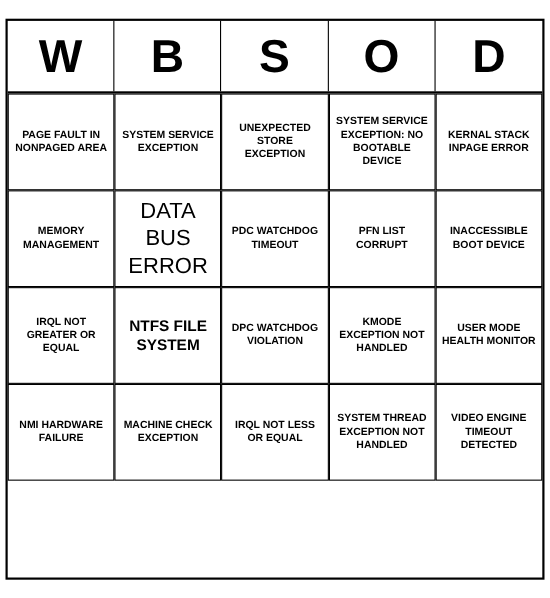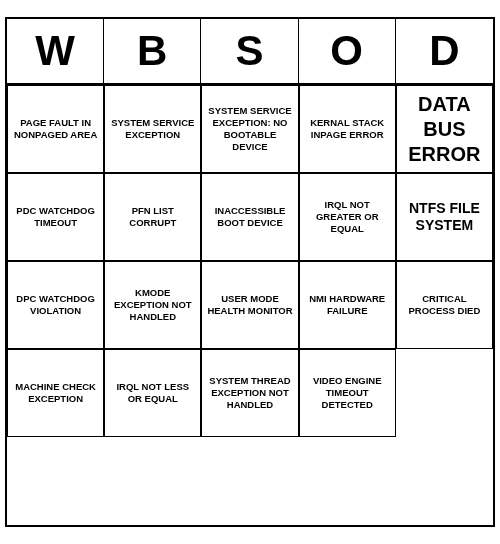--- a/index.html
+++ b/index.html
@@ -46,21 +46,21 @@
     .bingo-cell span {
       font-size: 9.5px;
       font-weight: bold;
       line-height: 1.25;
       text-transform: uppercase;
       text-align: center;
       display: block;
     }
     .bingo-cell.large span {
       font-size: 20px;
-      font-weight: bold;
+      font-weight: normal;
     }
     .bingo-cell.medium span {
       font-size: 14px;
       font-weight: bold;
       text-align: center;
     }
   </style>
 </head>
 <body>
 
@@ -73,24 +73,30 @@
       <div class="bingo-header-cell">D</div>
     </div>
   <div class="bingo-grid">
   <div class="bingo-cell">
         <span>PAGE FAULT IN NONPAGED AREA</span>
       </div>
       <div class="bingo-cell">
         <span>SYSTEM SERVICE EXCEPTION</span>
       </div>
       <div class="bingo-cell">
+        <span>UNEXPECTED STORE EXCEPTION</span>
+      </div>
+      <div class="bingo-cell">
         <span>SYSTEM SERVICE EXCEPTION: NO BOOTABLE DEVICE</span>
       </div>
       <div class="bingo-cell">
         <span>KERNAL STACK INPAGE ERROR</span>
+      </div>
+      <div class="bingo-cell">
+        <span>MEMORY MANAGEMENT</span>
       </div>
       <div class="bingo-cell large">
         <span>DATA BUS ERROR</span>
       </div>
       <div class="bingo-cell">
         <span>PDC WATCHDOG TIMEOUT</span>
       </div>
       <div class="bingo-cell">
         <span>PFN LIST CORRUPT</span>
       </div>
@@ -109,23 +115,20 @@
       <div class="bingo-cell">
         <span>KMODE EXCEPTION NOT HANDLED</span>
       </div>
       <div class="bingo-cell">
         <span>USER MODE HEALTH MONITOR</span>
       </div>
       <div class="bingo-cell">
         <span>NMI HARDWARE FAILURE</span>
       </div>
       <div class="bingo-cell">
-        <span>CRITICAL PROCESS DIED</span>
-      </div>
-      <div class="bingo-cell">
         <span>MACHINE CHECK EXCEPTION</span>
       </div>
       <div class="bingo-cell">
         <span>IRQL NOT LESS OR EQUAL</span>
       </div>
       <div class="bingo-cell">
         <span>SYSTEM THREAD EXCEPTION NOT HANDLED</span>
       </div>
       <div class="bingo-cell">
         <span>VIDEO ENGINE TIMEOUT DETECTED</span>

